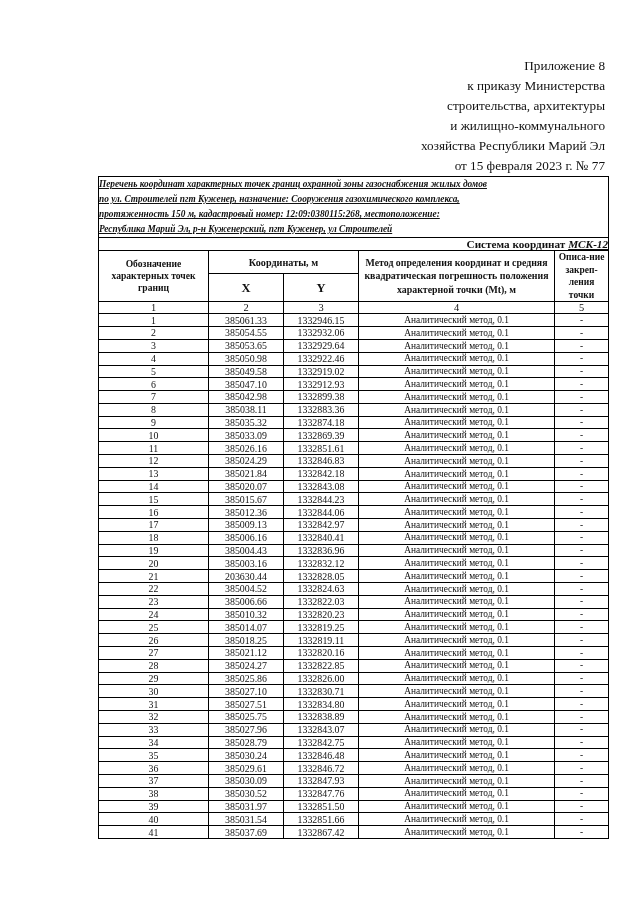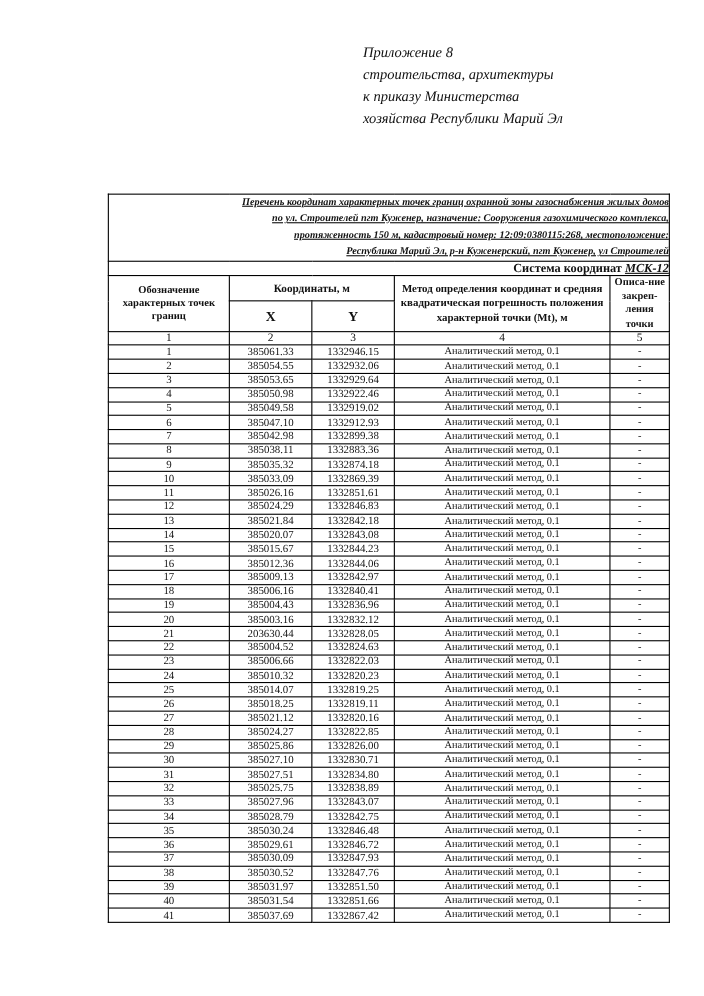--- a/index.html
+++ b/index.html
@@ -12,27 +12,26 @@
     height: 905px;
     position: relative;
     font-family: "Liberation Serif", "DejaVu Serif", serif;
     color: #111111;
     overflow: hidden;
   }
 
   
   .doc-header {
     position: absolute;
-    top: 38px;
+    top: 56px;
     left: 330px;
     width: 275px;
-    text-align: left;
+    text-align: right;
     font-size: 13.2px;
     line-height: 1.52;
-    font-style: italic;
   }
   .doc-header div { white-space: nowrap; }
 
   
   .sheet {
     position: absolute;
     left: 98px;
     top: 176px;
     width: 510px;
   }
@@ -43,21 +42,21 @@
   }
   table.main td, table.main th {
     border: 1px solid #000000;
     padding: 0;
     vertical-align: middle;
   }
 
   
   .title-cell {
     padding: 3px 6px 4px 6px;
-    text-align: right;
+    text-align: left;
     font-style: italic;
     font-size: 9.3px;
     line-height: 1.62;
     font-weight: 600;
   }
   .title-cell .ln {
     text-decoration: underline;
     display: block;
     white-space: nowrap;
   }
@@ -109,23 +108,25 @@
   .w-x    { width: 75px;  }
   .w-y    { width: 75px;  }
   .w-m    { width: 196px; }
   .w-d    { width: 54px;  }
 </style>
 </head>
 <body>
 
 <div class="doc-header">
   <div>Приложение 8</div>
+  <div>к приказу Министерства</div>
   <div>строительства, архитектуры</div>
-  <div>к приказу Министерства</div>
+  <div>и жилищно-коммунального</div>
   <div>хозяйства Республики Марий Эл</div>
+  <div>от 15 февраля 2023 г. № 77</div>
 </div>
 
 <div class="sheet">
   <table class="main">
     <colgroup>
       <col class="w-pt">
         <col class="w-x">
         <col class="w-y">
         <col class="w-m">
         <col class="w-d">

